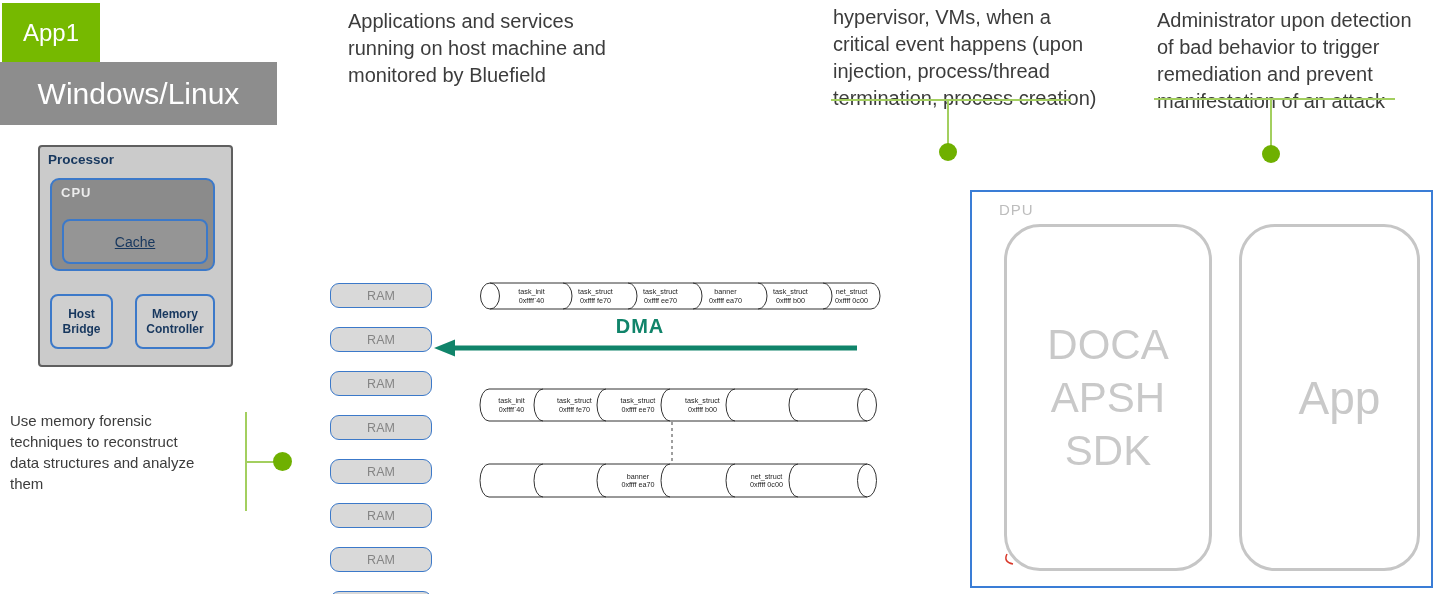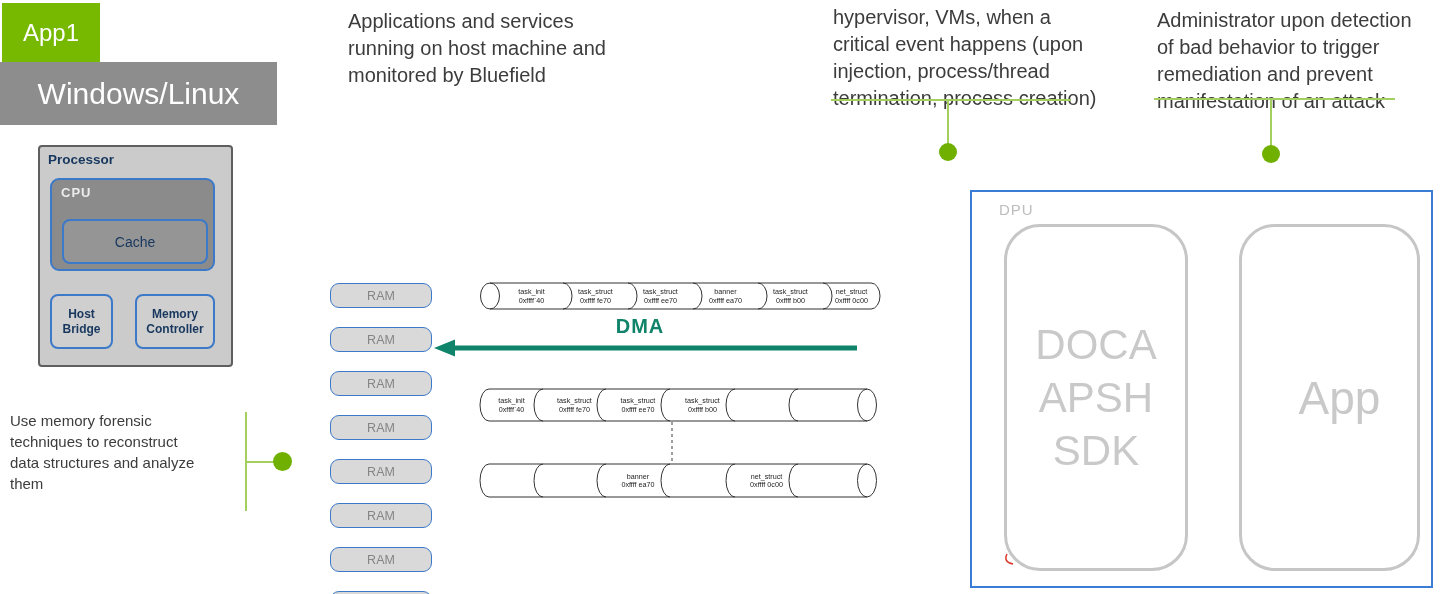--- a/index.html
+++ b/index.html
@@ -20,21 +20,21 @@
 
   
   .processor { position:absolute; left:38px; top:145px; width:195px; height:222px;
     background:#cbcbcb; border:2px solid #5f5f5f; border-radius:4px; box-sizing:border-box; }
   .proc-title { position:absolute; left:8px; top:5px; color:#17375e; font-weight:bold; font-size:13.5px; }
   .cpu { position:absolute; left:10px; top:31px; width:165px; height:93px;
     background:#8b8b8b; border:2px solid #3c79c9; border-radius:9px; box-sizing:border-box; }
   .cpu-title { position:absolute; left:9px; top:5px; color:#ececec; font-weight:bold; font-size:13px; letter-spacing:1px; }
   .cache { position:absolute; left:10px; top:39px; width:146px; height:45px;
     background:#959595; border:2px solid #3c79c9; border-radius:8px; box-sizing:border-box;
-    display:flex; align-items:center; justify-content:center; color:#17375e; font-size:14px; }
+    display:flex; align-items:center; justify-content:center; color:#17375e; font-size:14px;text-decoration:underline; }
   .subbox { position:absolute; top:147px; background:#cfcfcf; border:2px solid #3c79c9;
     border-radius:8px; box-sizing:border-box; display:flex; align-items:center; justify-content:center;
     text-align:center; color:#17375e; font-weight:bold; font-size:12px; line-height:1.2; }
   .hb { left:10px; width:63px; height:55px; }
   .mc { left:95px; width:80px; height:55px; }
 
   
   .ram-stack { position:absolute; left:330px; top:283px; width:102px;
     display:flex; flex-direction:column; gap:19px; }
   .ram-box { height:25px; background:#d9d9d9; border:1.8px solid #3c79c9; border-radius:9px;
@@ -57,21 +57,21 @@
   .dma-label { position:absolute; left:600px; top:315px; width:80px; text-align:center;
     color:#10846a; font-size:20px; font-weight:bold; letter-spacing:1px; }
 
   
   .dpu { position:absolute; left:970px; top:190px; width:463px; height:398px;
     border:2.5px solid #3a7dd6; border-radius:0; box-sizing:border-box; background:#fff; }
   .dpu-title { position:absolute; left:27px; top:9px; color:#bdbdbd; font-size:15px; letter-spacing:1px; }
   .dpu-inner { position:absolute; top:32px; height:347px; border:3px solid #c6c6c6; border-radius:36px;
     box-sizing:border-box; display:flex; align-items:center; justify-content:center;
     text-align:center; color:#c9c9c9; }
-  .doca { left:32px; width:184px; font-size:42px; line-height:53px;text-align:center; }
+  .doca { left:32px; width:208px; font-size:42px; line-height:53px;text-align:center; }
   .dpu-app { left:267px; width:181px; font-size:46px;padding-left:20px; }
   .red-mark { position:absolute; left:30px; top:360px; }
 </style>
 </head>
 <body>
 
 <div class="canvas">
 
   <div class="app-box app1">App1</div>
   <div class="os-box">Windows/Linux</div>

